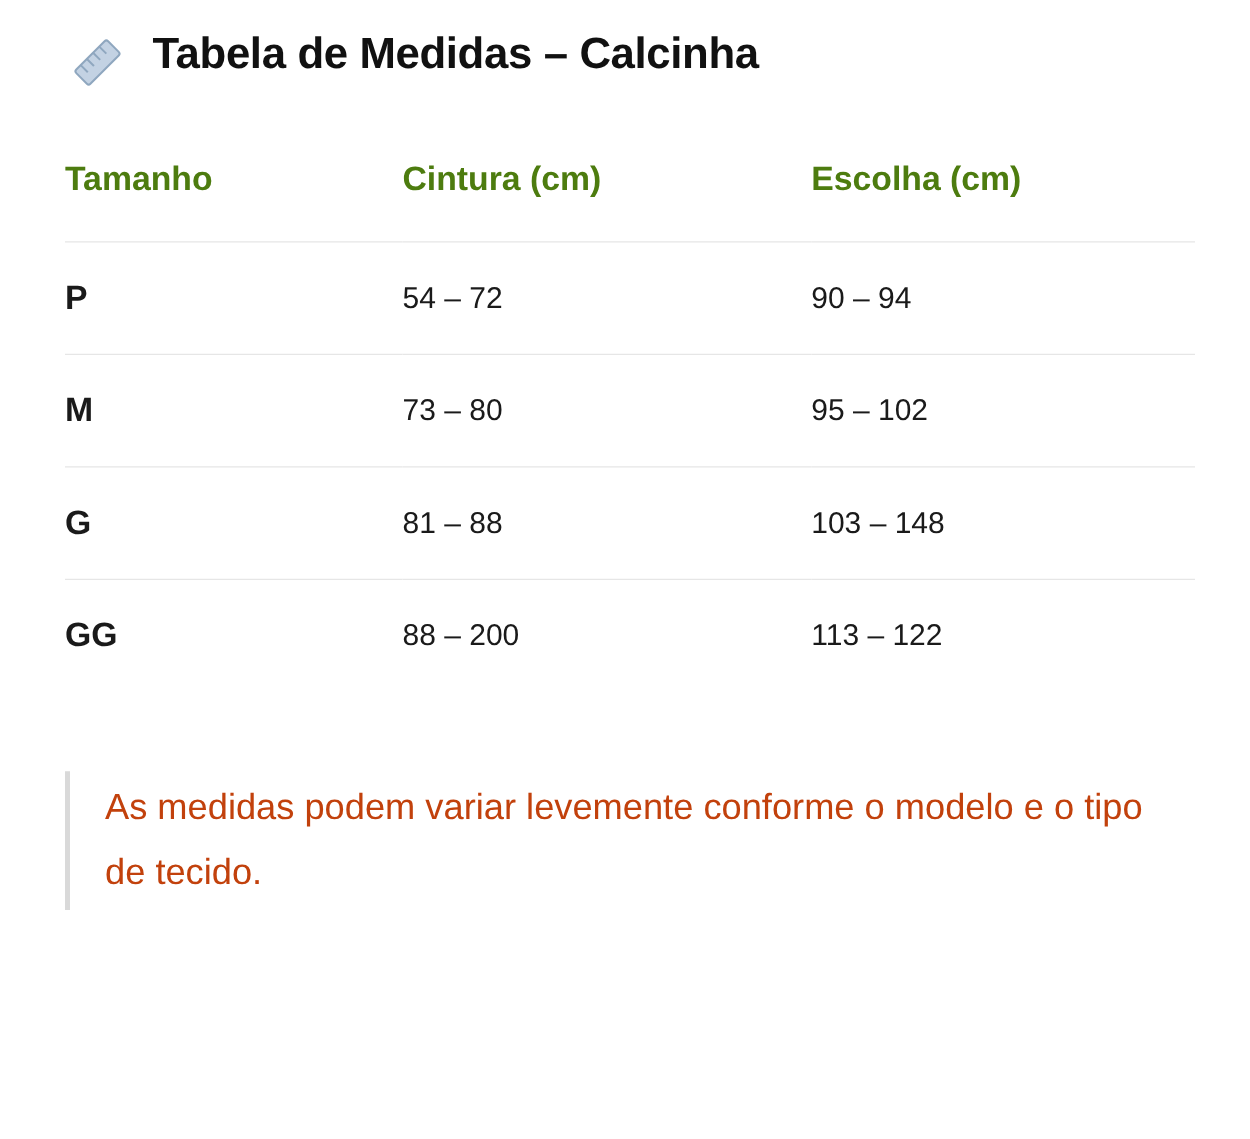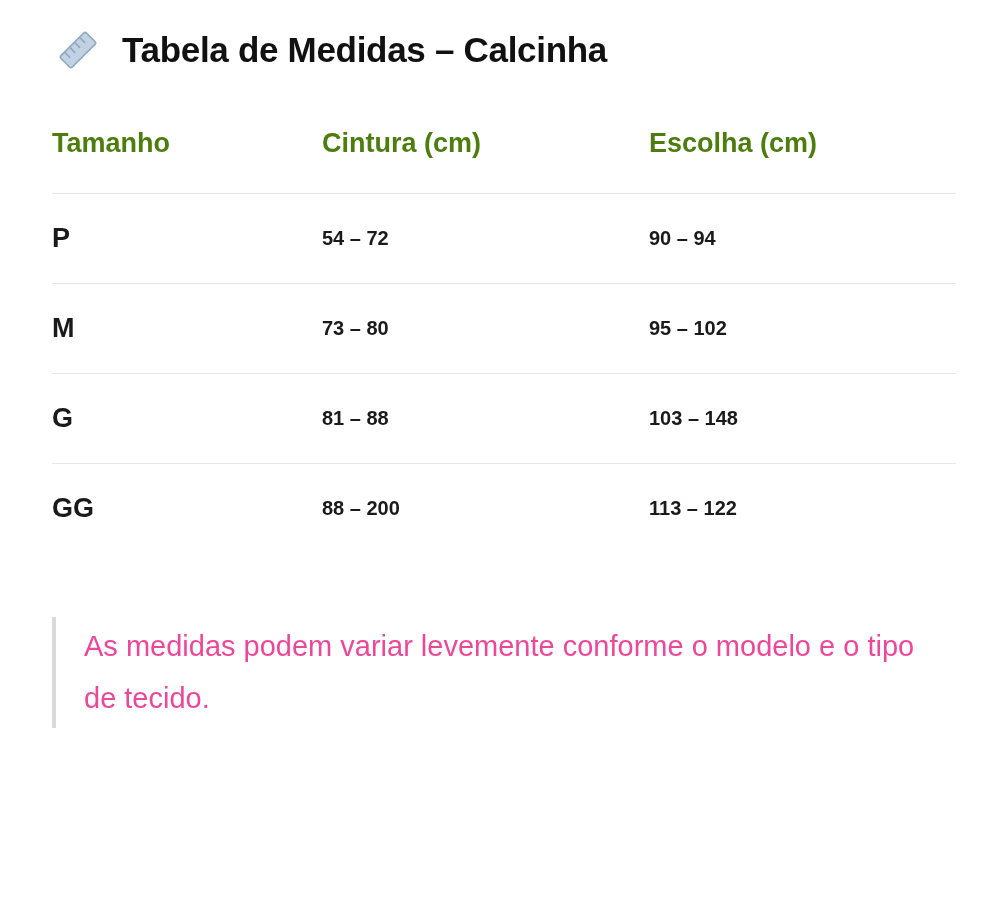--- a/index.html
+++ b/index.html
@@ -18,21 +18,20 @@
     position: relative;
     width: 1000px;
     height: 911px;
     box-sizing: border-box;
     padding: 0;
   }
 
   
   .title-row {
     display: flex;
-    align-items: center;
     gap: 18px;
     padding: 24px 0 0 52px;
   }
   .ruler-icon {
     width: 52px;
     height: 52px;
     flex: 0 0 auto;
     display: block;
   }
   .title-text {
@@ -61,45 +60,45 @@
     font-weight: bold;
     color: #4d7c0f;
     padding: 0 0 34px 0;
     vertical-align: bottom;
     white-space: nowrap;
   }
   .size-table tbody tr {
     border-top: 1px solid #e6e6e6;
   }
   .size-table tbody td {
-    font-size: 20px;
+    font-size: 24px;
     color: #1a1a1a;
     padding: 29px 0 29px 0;
     vertical-align: middle;
     white-space: nowrap;
-    font-weight: bold;
+    font-weight: normal;
   }
   .size-table tbody td.size-cell {
     font-weight: bold;
     font-size: 27px;
   }
 
   
   .note {
     margin: 64px 0 0 52px;
     width: 900px;
     border-left: 4px solid #d9d9d9;
     padding: 4px 0 4px 28px;
     box-sizing: border-box;
   }
   .note p {
     margin: 0;
     font-size: 29px;
     line-height: 1.78;
-    color: #ec4899;
+    color: #c2410c;
     font-weight: normal;
   }
 </style>
 </head>
 <body>
 
 <div class="page">
 
   <div class="title-row">
     <span class="ruler-icon">

